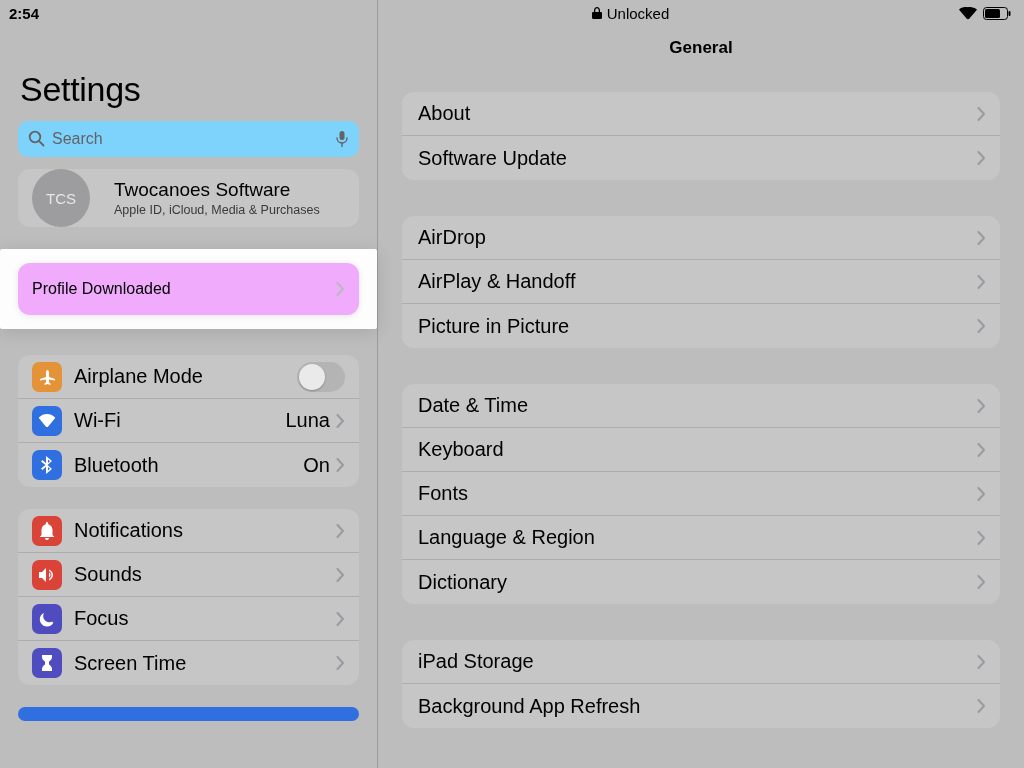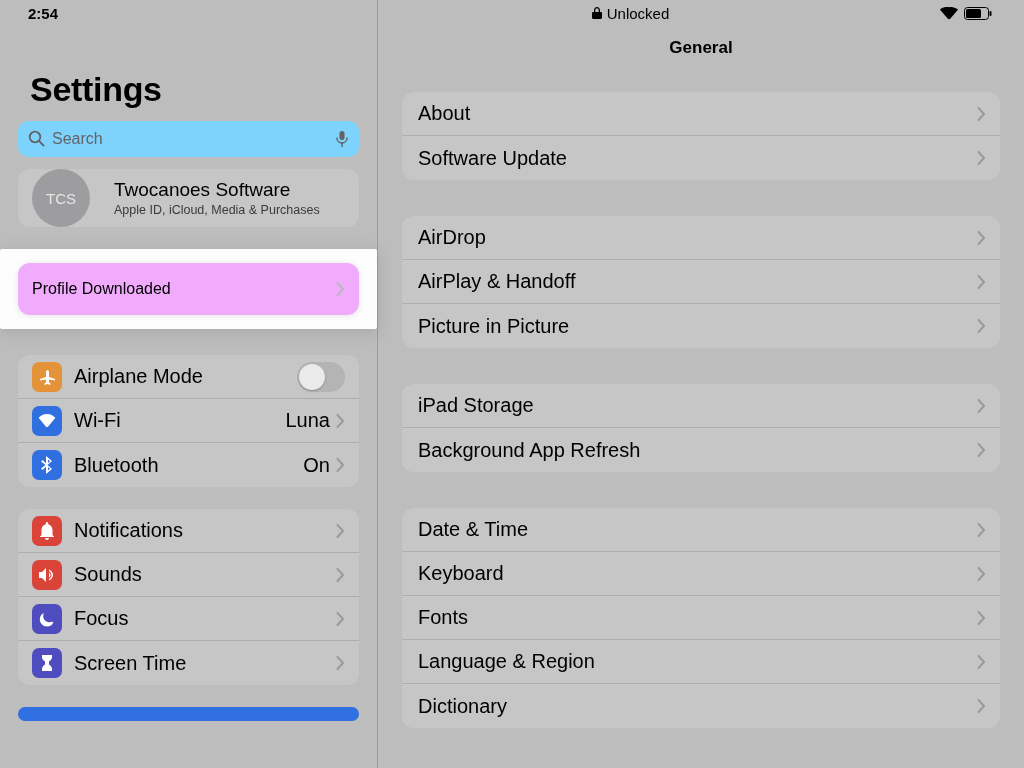--- a/index.html
+++ b/index.html
@@ -10,33 +10,33 @@
     position: relative;
     color: #000;
     font-size: 16px;
   }
 
   
   .statusbar {
     position: absolute; top: 0; left: 0; right: 4px; height: 26px;
     display: flex; align-items: center;
     font-size: 15px; font-weight: 600;
-    padding: 0 28px;
+    padding: 0 9px;
   }
   .statusbar .time { width: 360px; }
   .statusbar .center { flex: 1; text-align: center; display:flex; justify-content:center; align-items:center; gap:4px; font-weight:500;}
   .statusbar .right { width: 120px; display:flex; justify-content:flex-end; align-items:center; gap:6px;}
   .wifi svg, .lock svg, .battery svg { display:block; }
 
   
   .split { display:flex; position:absolute; top:0; left:0; right:0; bottom:0;}
   .sidebar { width: 378px; border-right: 1px solid #9c9c9c; padding-top: 26px; }
   .main    { flex:1; padding-top: 26px; position:relative; }
 
-  .page-title { font-size: 34px; font-weight: 700; padding: 44px 20px 8px 20px; letter-spacing: -0.3px; margin-left: 10px;}
+  .page-title { font-size: 34px; font-weight: 400; padding: 44px 20px 8px 20px; letter-spacing: -0.3px;}
 
   .searchwrap { margin: 4px 18px 12px 18px; position:relative; }
   .search {
     background: #7dd3fc; height:36px; border:none; border-radius:10px;
     width:100%; padding: 0 38px 0 34px; font-size:16px; color:#636366;
   }
   .search::placeholder{color:#636366;}
   .search-icon { position:absolute; left:10px; top:9px; color:#636366;}
   .mic-icon { position:absolute; right:10px; top:9px; color:#636366;}
 
@@ -322,71 +322,71 @@
             <span class="label">Picture in Picture</span>
             <span class="chev">
               <svg width="9" height="14" viewBox="0 0 9 14">
                 <path d="M1.5 1l5.5 6-5.5 6" fill="none" stroke="#9a9aa0" stroke-width="2" stroke-linecap="round" stroke-linejoin="round"></path>
               </svg>
             </span>
           </div>
         </div>
         <div class="card">
           <div class="row">
+            <span class="label">Date &amp; Time</span>
+            <span class="chev">
+              <svg width="9" height="14" viewBox="0 0 9 14">
+                <path d="M1.5 1l5.5 6-5.5 6" fill="none" stroke="#9a9aa0" stroke-width="2" stroke-linecap="round" stroke-linejoin="round"></path>
+              </svg>
+            </span>
+          </div>
+          <div class="row">
+            <span class="label">Keyboard</span>
+            <span class="chev">
+              <svg width="9" height="14" viewBox="0 0 9 14">
+                <path d="M1.5 1l5.5 6-5.5 6" fill="none" stroke="#9a9aa0" stroke-width="2" stroke-linecap="round" stroke-linejoin="round"></path>
+              </svg>
+            </span>
+          </div>
+          <div class="row">
+            <span class="label">Fonts</span>
+            <span class="chev">
+              <svg width="9" height="14" viewBox="0 0 9 14">
+                <path d="M1.5 1l5.5 6-5.5 6" fill="none" stroke="#9a9aa0" stroke-width="2" stroke-linecap="round" stroke-linejoin="round"></path>
+              </svg>
+            </span>
+          </div>
+          <div class="row">
+            <span class="label">Language &amp; Region</span>
+            <span class="chev">
+              <svg width="9" height="14" viewBox="0 0 9 14">
+                <path d="M1.5 1l5.5 6-5.5 6" fill="none" stroke="#9a9aa0" stroke-width="2" stroke-linecap="round" stroke-linejoin="round"></path>
+              </svg>
+            </span>
+          </div>
+          <div class="row">
+            <span class="label">Dictionary</span>
+            <span class="chev">
+              <svg width="9" height="14" viewBox="0 0 9 14">
+                <path d="M1.5 1l5.5 6-5.5 6" fill="none" stroke="#9a9aa0" stroke-width="2" stroke-linecap="round" stroke-linejoin="round"></path>
+              </svg>
+            </span>
+          </div>
+        </div>
+        <div class="card">
+          <div class="row">
             <span class="label">iPad Storage</span>
             <span class="chev">
               <svg width="9" height="14" viewBox="0 0 9 14">
                 <path d="M1.5 1l5.5 6-5.5 6" fill="none" stroke="#9a9aa0" stroke-width="2" stroke-linecap="round" stroke-linejoin="round"></path>
               </svg>
             </span>
           </div>
           <div class="row">
             <span class="label">Background App Refresh</span>
-            <span class="chev">
-              <svg width="9" height="14" viewBox="0 0 9 14">
-                <path d="M1.5 1l5.5 6-5.5 6" fill="none" stroke="#9a9aa0" stroke-width="2" stroke-linecap="round" stroke-linejoin="round"></path>
-              </svg>
-            </span>
-          </div>
-        </div>
-        <div class="card">
-          <div class="row">
-            <span class="label">Date &amp; Time</span>
-            <span class="chev">
-              <svg width="9" height="14" viewBox="0 0 9 14">
-                <path d="M1.5 1l5.5 6-5.5 6" fill="none" stroke="#9a9aa0" stroke-width="2" stroke-linecap="round" stroke-linejoin="round"></path>
-              </svg>
-            </span>
-          </div>
-          <div class="row">
-            <span class="label">Keyboard</span>
-            <span class="chev">
-              <svg width="9" height="14" viewBox="0 0 9 14">
-                <path d="M1.5 1l5.5 6-5.5 6" fill="none" stroke="#9a9aa0" stroke-width="2" stroke-linecap="round" stroke-linejoin="round"></path>
-              </svg>
-            </span>
-          </div>
-          <div class="row">
-            <span class="label">Fonts</span>
-            <span class="chev">
-              <svg width="9" height="14" viewBox="0 0 9 14">
-                <path d="M1.5 1l5.5 6-5.5 6" fill="none" stroke="#9a9aa0" stroke-width="2" stroke-linecap="round" stroke-linejoin="round"></path>
-              </svg>
-            </span>
-          </div>
-          <div class="row">
-            <span class="label">Language &amp; Region</span>
-            <span class="chev">
-              <svg width="9" height="14" viewBox="0 0 9 14">
-                <path d="M1.5 1l5.5 6-5.5 6" fill="none" stroke="#9a9aa0" stroke-width="2" stroke-linecap="round" stroke-linejoin="round"></path>
-              </svg>
-            </span>
-          </div>
-          <div class="row">
-            <span class="label">Dictionary</span>
             <span class="chev">
               <svg width="9" height="14" viewBox="0 0 9 14">
                 <path d="M1.5 1l5.5 6-5.5 6" fill="none" stroke="#9a9aa0" stroke-width="2" stroke-linecap="round" stroke-linejoin="round"></path>
               </svg>
             </span>
           </div>
         </div>
       </div>
   </div>
 </div>

